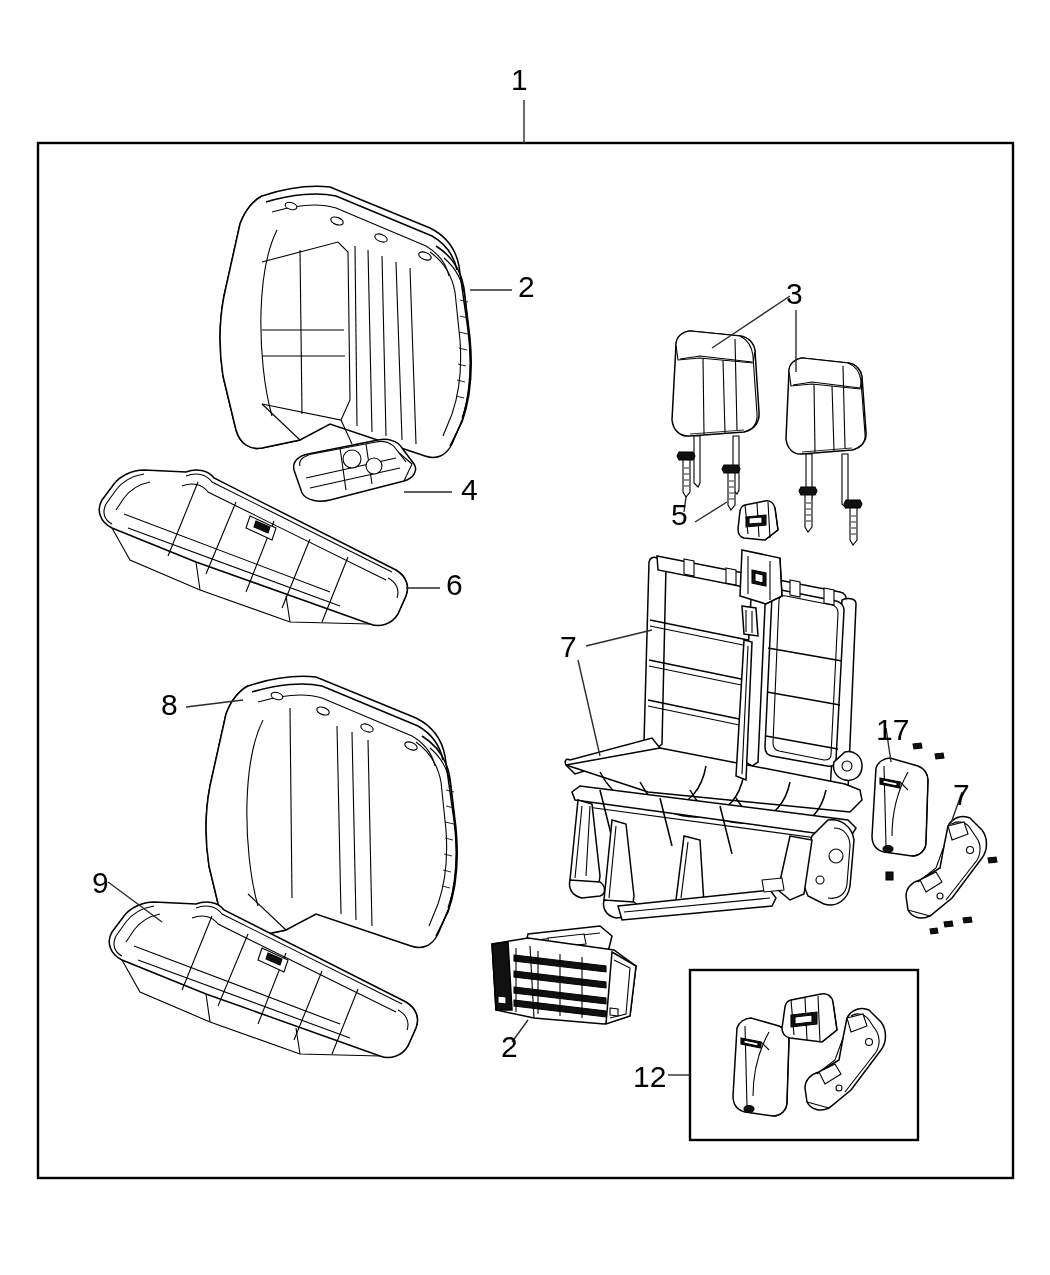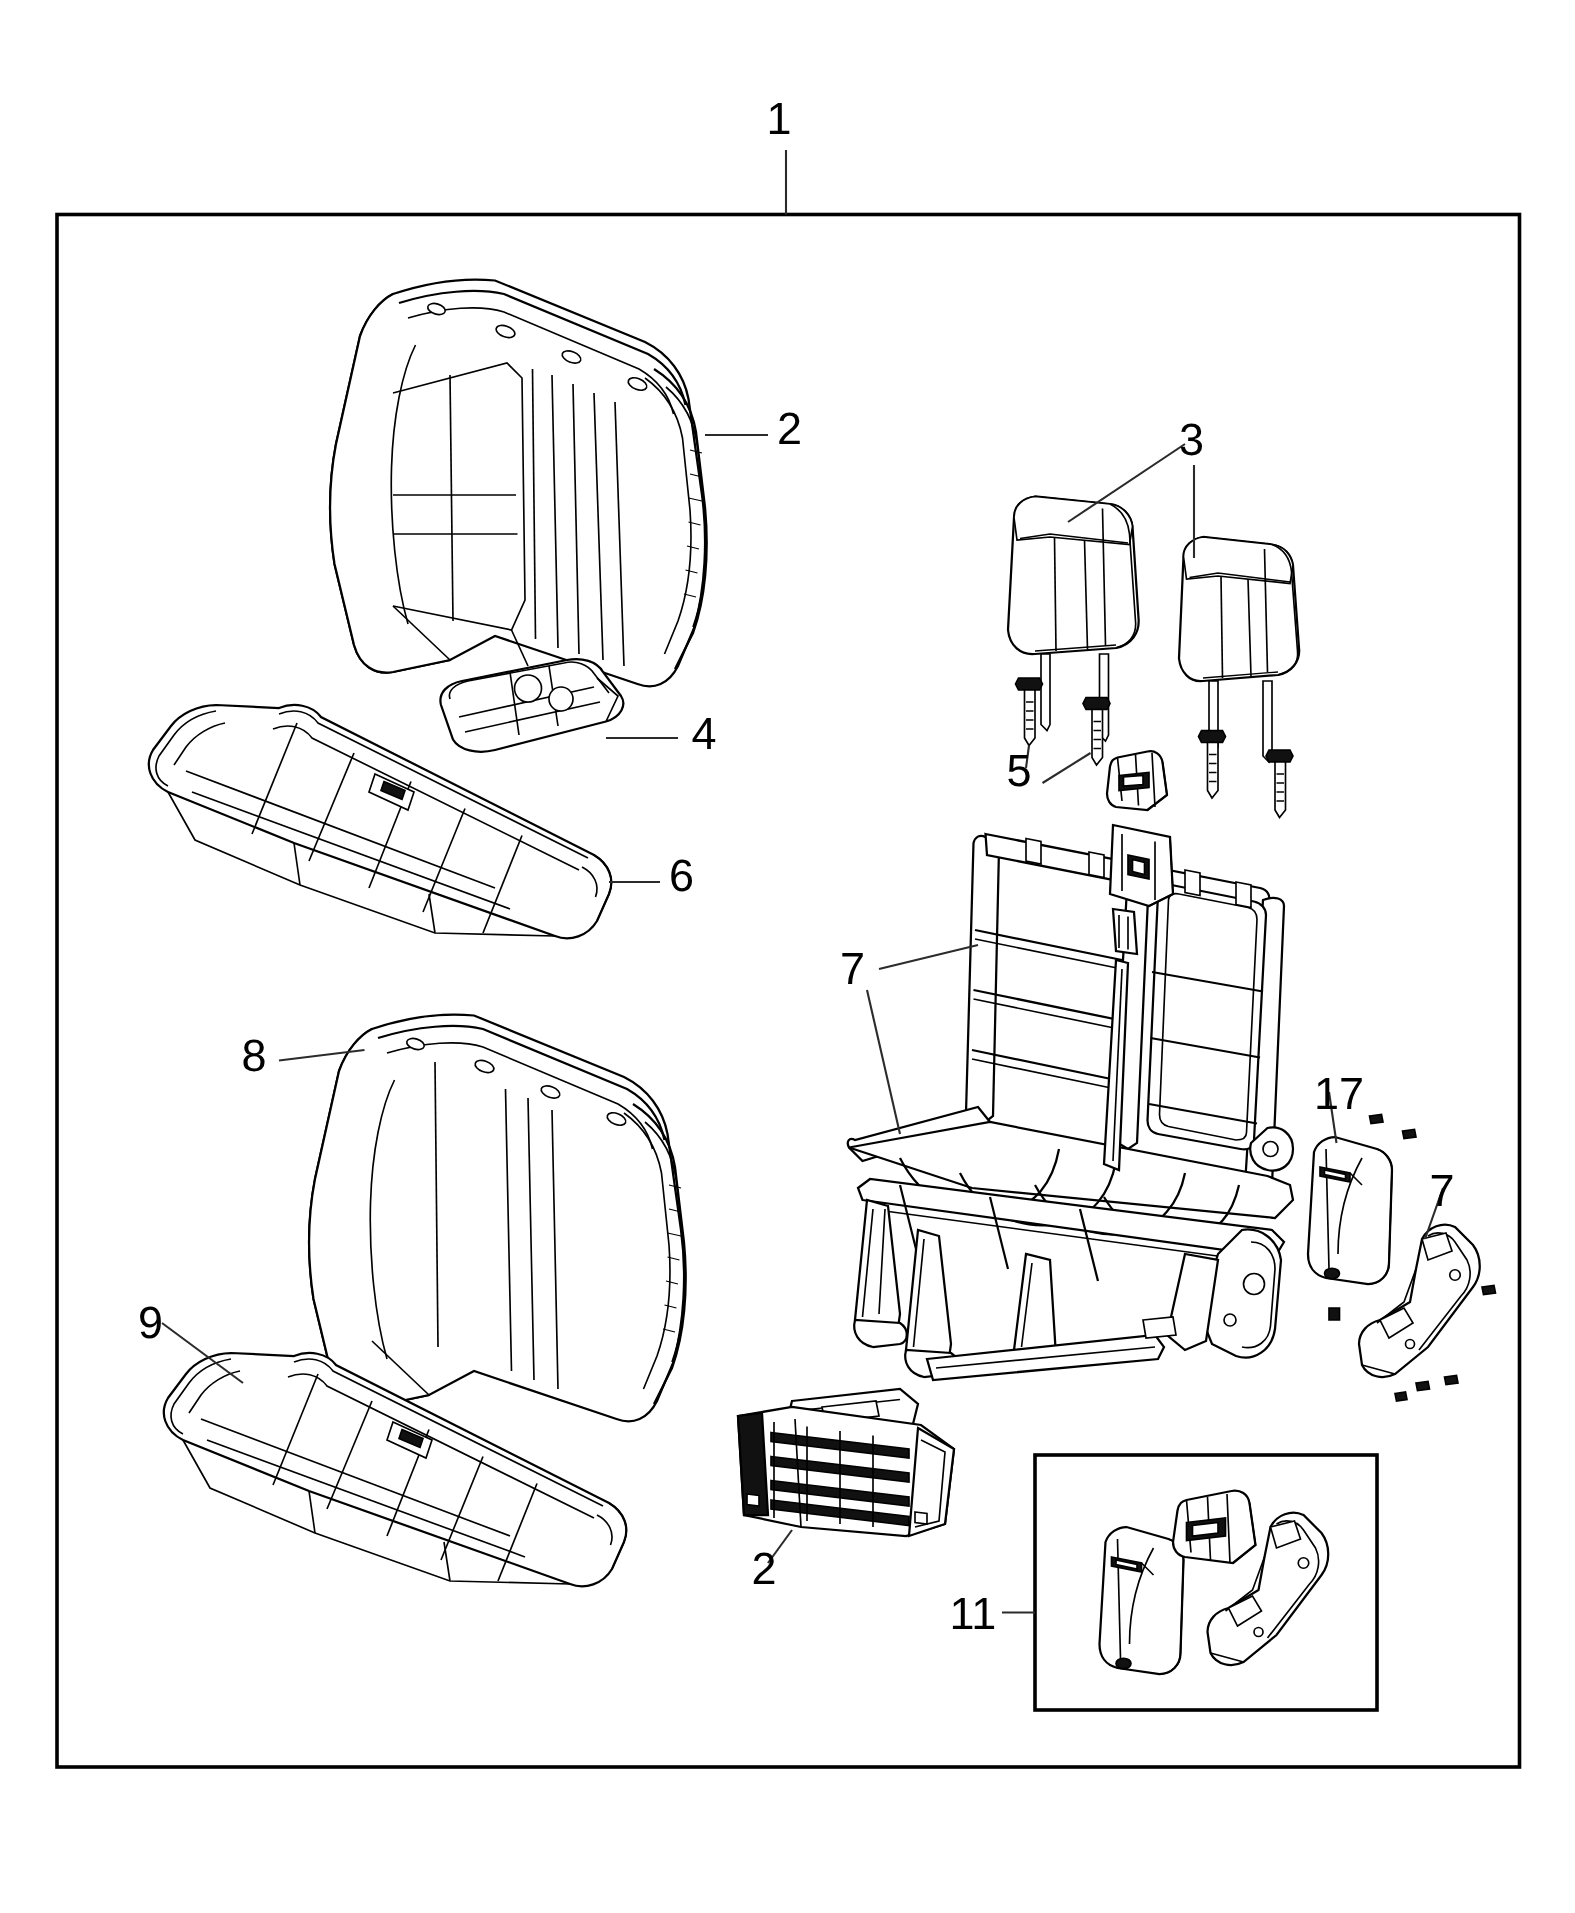--- a/index.html
+++ b/index.html
@@ -449,17 +449,17 @@
   <div class="callout-label" style="left:511px;top:65px;">1</div>
   <div class="callout-label" style="left:518px;top:272px;">2</div>
   <div class="callout-label" style="left:786px;top:279px;">3</div>
   <div class="callout-label" style="left:461px;top:475px;">4</div>
   <div class="callout-label" style="left:671px;top:500px;">5</div>
   <div class="callout-label" style="left:446px;top:570px;">6</div>
   <div class="callout-label" style="left:560px;top:632px;">7</div>
   <div class="callout-label" style="left:161px;top:690px;">8</div>
   <div class="callout-label" style="left:92px;top:868px;">9</div>
   <div class="callout-label" style="left:501px;top:1032px;">2</div>
-  <div class="callout-label" style="left:633px;top:1062px;">11</div>
+  <div class="callout-label" style="left:633px;top:1062px;">12</div>
   <div class="callout-label" style="left:953px;top:780px;">7</div>
   <div class="callout-label" style="left:876px;top:715px;">17</div>
 
 </div>
 
 </body></html>

